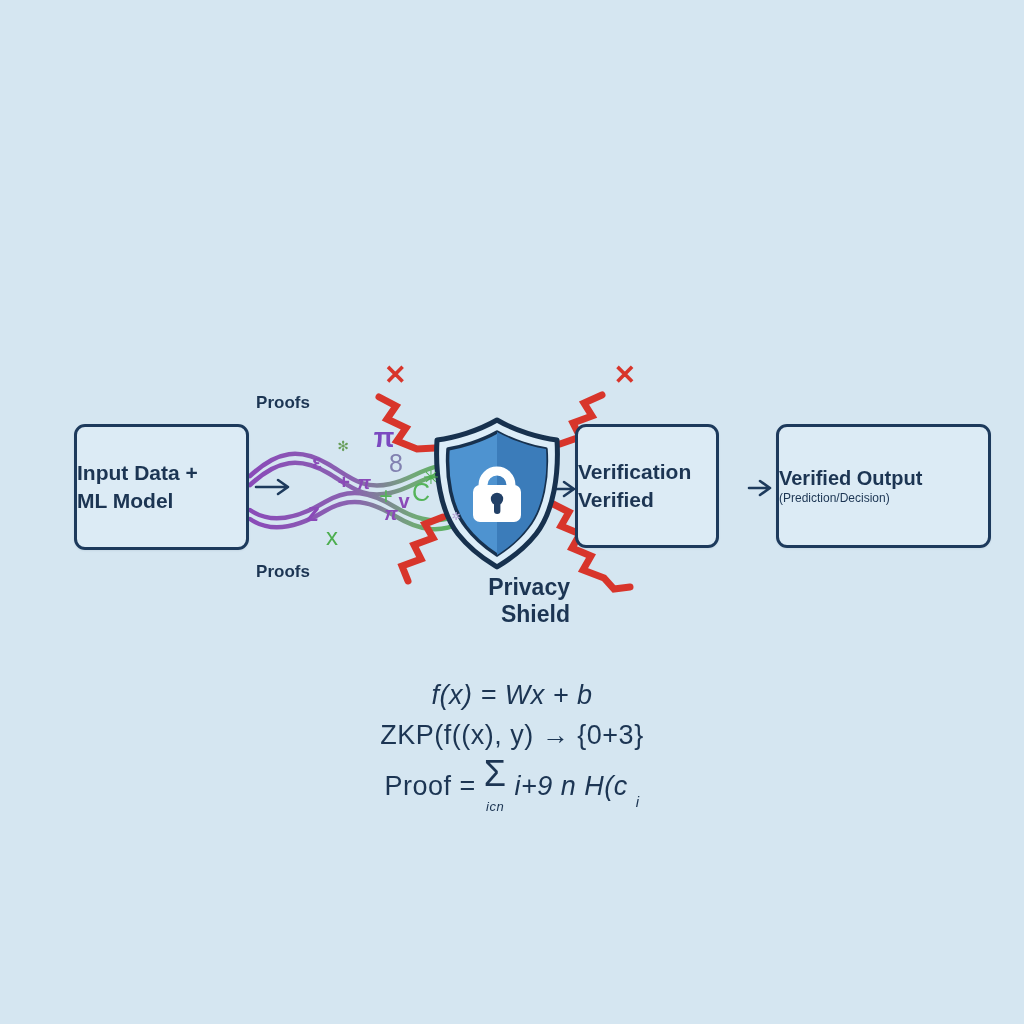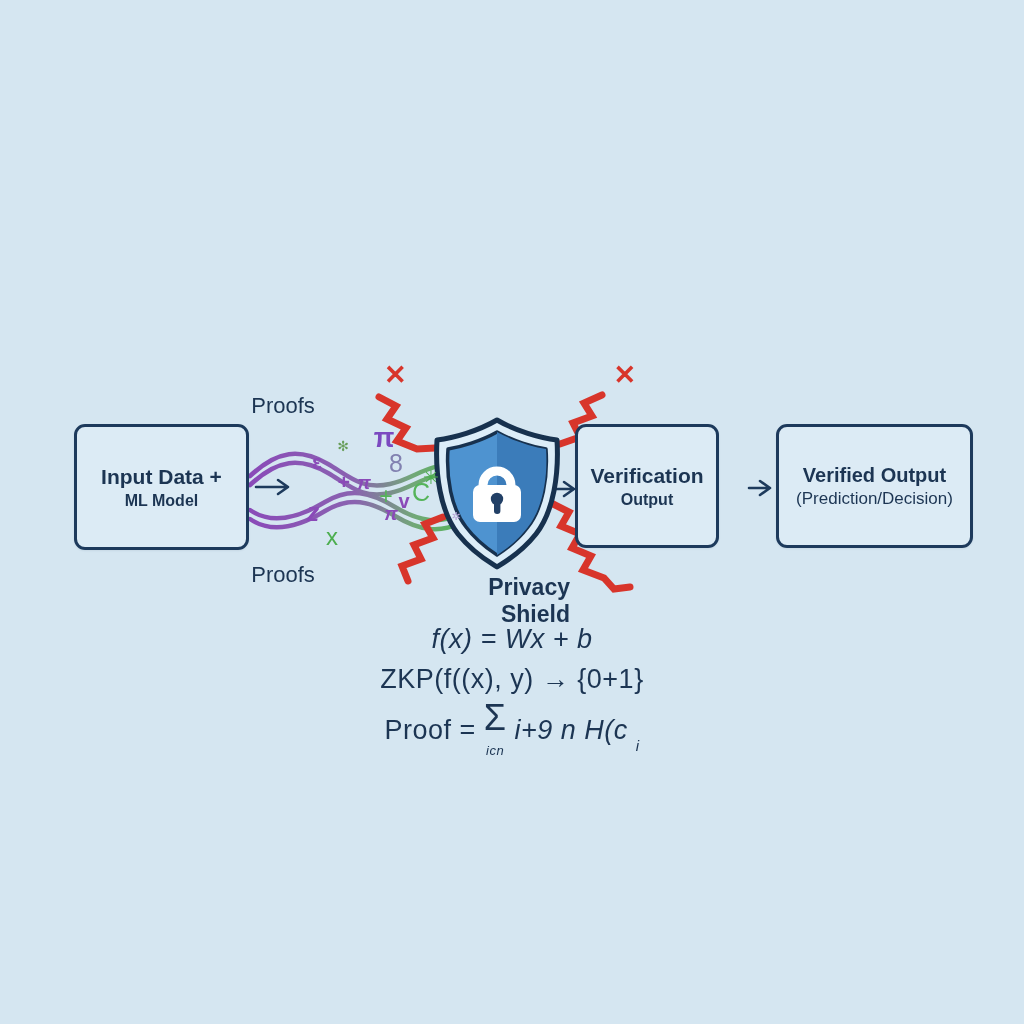--- a/index.html
+++ b/index.html
@@ -8,33 +8,33 @@
     --shield_outer_fill:#dcedf8; --shield_left:#4e93d0; --shield_right:#3b7cba;
     --shield_outline:#17314e; --lock_keyhole:#224066;
   }
   *{margin:0;padding:0;box-sizing:border-box;}
   html,body{width:1024px;height:1024px;}
   body{font-family:"Liberation Sans",sans-serif;background:var(--background);position:relative;overflow:hidden;}
   #canvas{position:absolute;left:0;top:0;width:1024px;height:1024px;background:var(--background);}
   svg.layer{position:absolute;left:0;top:0;width:1024px;height:1024px;pointer-events:none;}
   .node-box{
     position:absolute;background:var(--box_fill);border:3px solid var(--navy);
-    border-radius:11px;display:flex;flex-direction:column;align-items:center;justify-content:center;
+    border-radius:11px;display:flex;flex-direction:column;align-items:flex-start;justify-content:center;
     color:var(--text_dark);text-align:center;box-shadow:0 1px 2px rgba(40,70,100,.08);
   }
   .node-box .t1{font-size:21px;font-weight:700;line-height:1.32;}
-  .node-box .t2{font-size:16px;font-weight:700;line-height:1.32;}
-  .node-box .t2.sub{font-size:17px;font-weight:400;margin-top:0;}
+  .node-box .t2{font-size:21px;font-weight:700;line-height:1.32;}
+  .node-box .t2.sub{font-size:12px;font-weight:400;margin-top:0;}
   .lbl{position:absolute;color:var(--text_dark);}
-  .proofs{font-size:22px;font-weight:400;width:70px;text-align:center;}
+  .proofs{font-size:17px;font-weight:700;width:70px;text-align:center;}
   .shield-lbl{font-size:23px;font-weight:600;width:140px;text-align:right;}
   .blocked{left:384px;top:362px;width:252px;display:flex;align-items:center;justify-content:space-between;color:var(--red);}
   .blocked .bx{font-size:27px;font-weight:700;line-height:1;}
   .blocked .bt{font-size:22px;font-weight:600;}
-  .equations{position:absolute;left:302px;top:624px;width:420px;color:var(--text_dark);text-align:center;}
+  .equations{position:absolute;left:302px;top:680px;width:420px;color:var(--text_dark);text-align:center;}
   .eq{font-size:27px;margin-bottom:9px;letter-spacing:.5px;}
   .eq.l1{font-style:italic;}
   .eq.l3{display:flex;align-items:center;justify-content:center;gap:8px;margin-top:2px;}
   .sigma-stack{display:inline-flex;flex-direction:column;align-items:center;line-height:.8;}
   .sigma{font-size:36px;font-weight:400;}
   .sigma-sub{font-size:13px;font-style:italic;margin-top:13px;}
   .eq-body{font-style:italic;}
   .eq-sub{font-size:15px;font-style:italic;align-self:flex-end;margin-bottom:2px;}
   .msym{position:absolute;transform:translate(-50%,-50%);line-height:1;}
 </style>
@@ -116,31 +116,31 @@
 
   <div class="lbl shield-lbl" style="left:430px;top:574px;">Privacy Shield</div>
 
   <div class="node-box" style="left:74px;top:424px;width:175px;height:126px;">
     <div class="t1">Input Data +</div>
     <div class="t2">ML Model</div>
   </div>
 
   <div class="node-box" style="left:575px;top:424px;width:144px;height:124px;">
     <div class="t1">Verification</div>
-    <div class="t2">Output</div>
+    <div class="t2">Verified</div>
   </div>
 
-  <div class="node-box" style="left:776px;top:424px;width:197px;height:124px;">
+  <div class="node-box" style="left:776px;top:424px;width:215px;height:124px;">
     <div class="t1" style="font-size:20px;">Verified Output</div>
     <div class="t2 sub">(Prediction/Decision)</div>
   </div>
 
   <div class="equations">
     <div class="eq l1">f(x) = Wx + b</div>
-    <div class="eq l2">ZKP(f((x), y) → {0+1}</div>
+    <div class="eq l2">ZKP(f((x), y) → {0+3}</div>
     <div class="eq l3">
       <span>Proof = </span>
       <span class="sigma-stack">
         <span class="sigma">Σ</span>
         <span class="sigma-sub">icn</span>
       </span>
       <span class="eq-body">i+9 n H(c</span>
       <span class="eq-sub">i</span>
     </div>
   </div>

